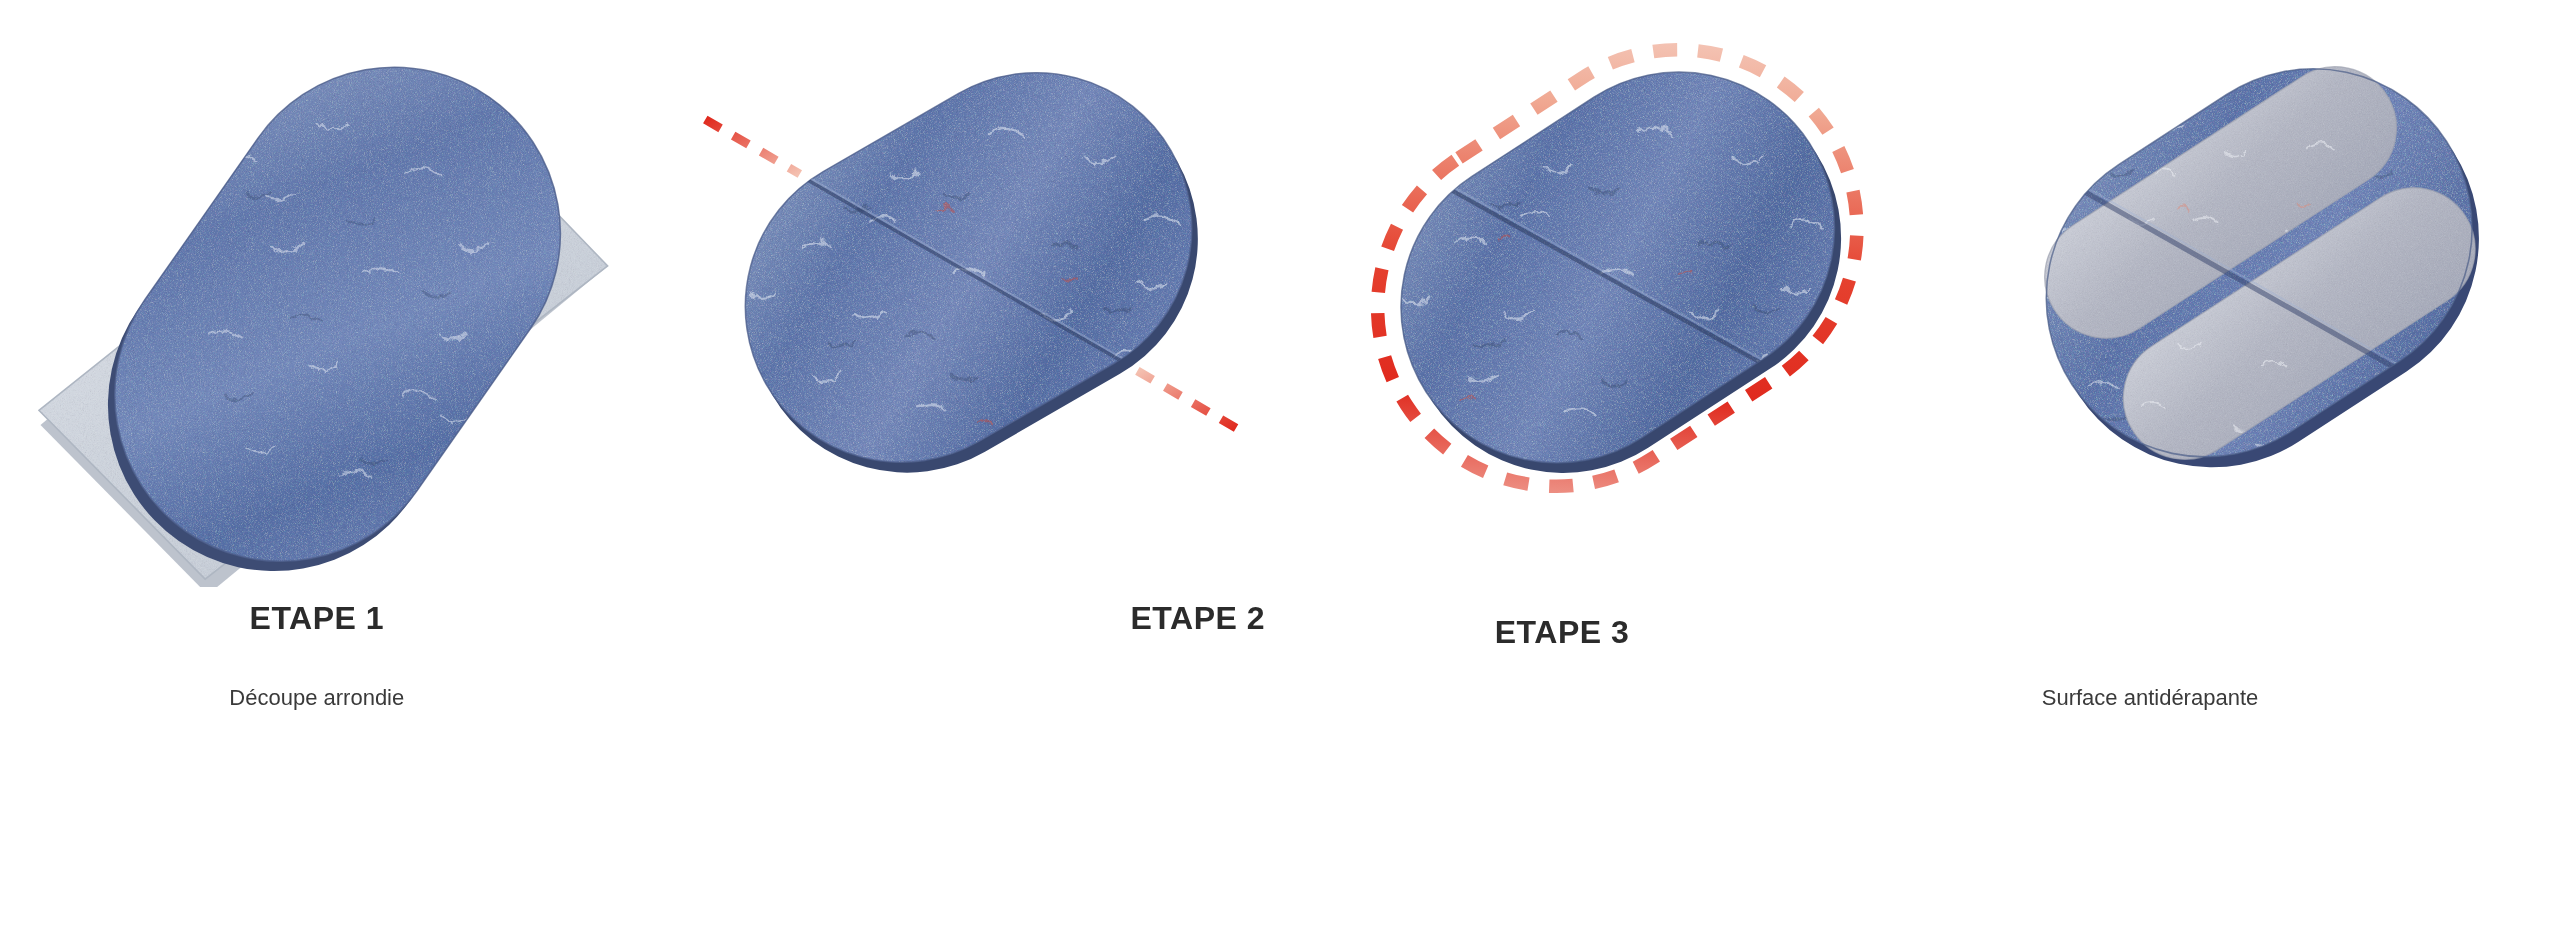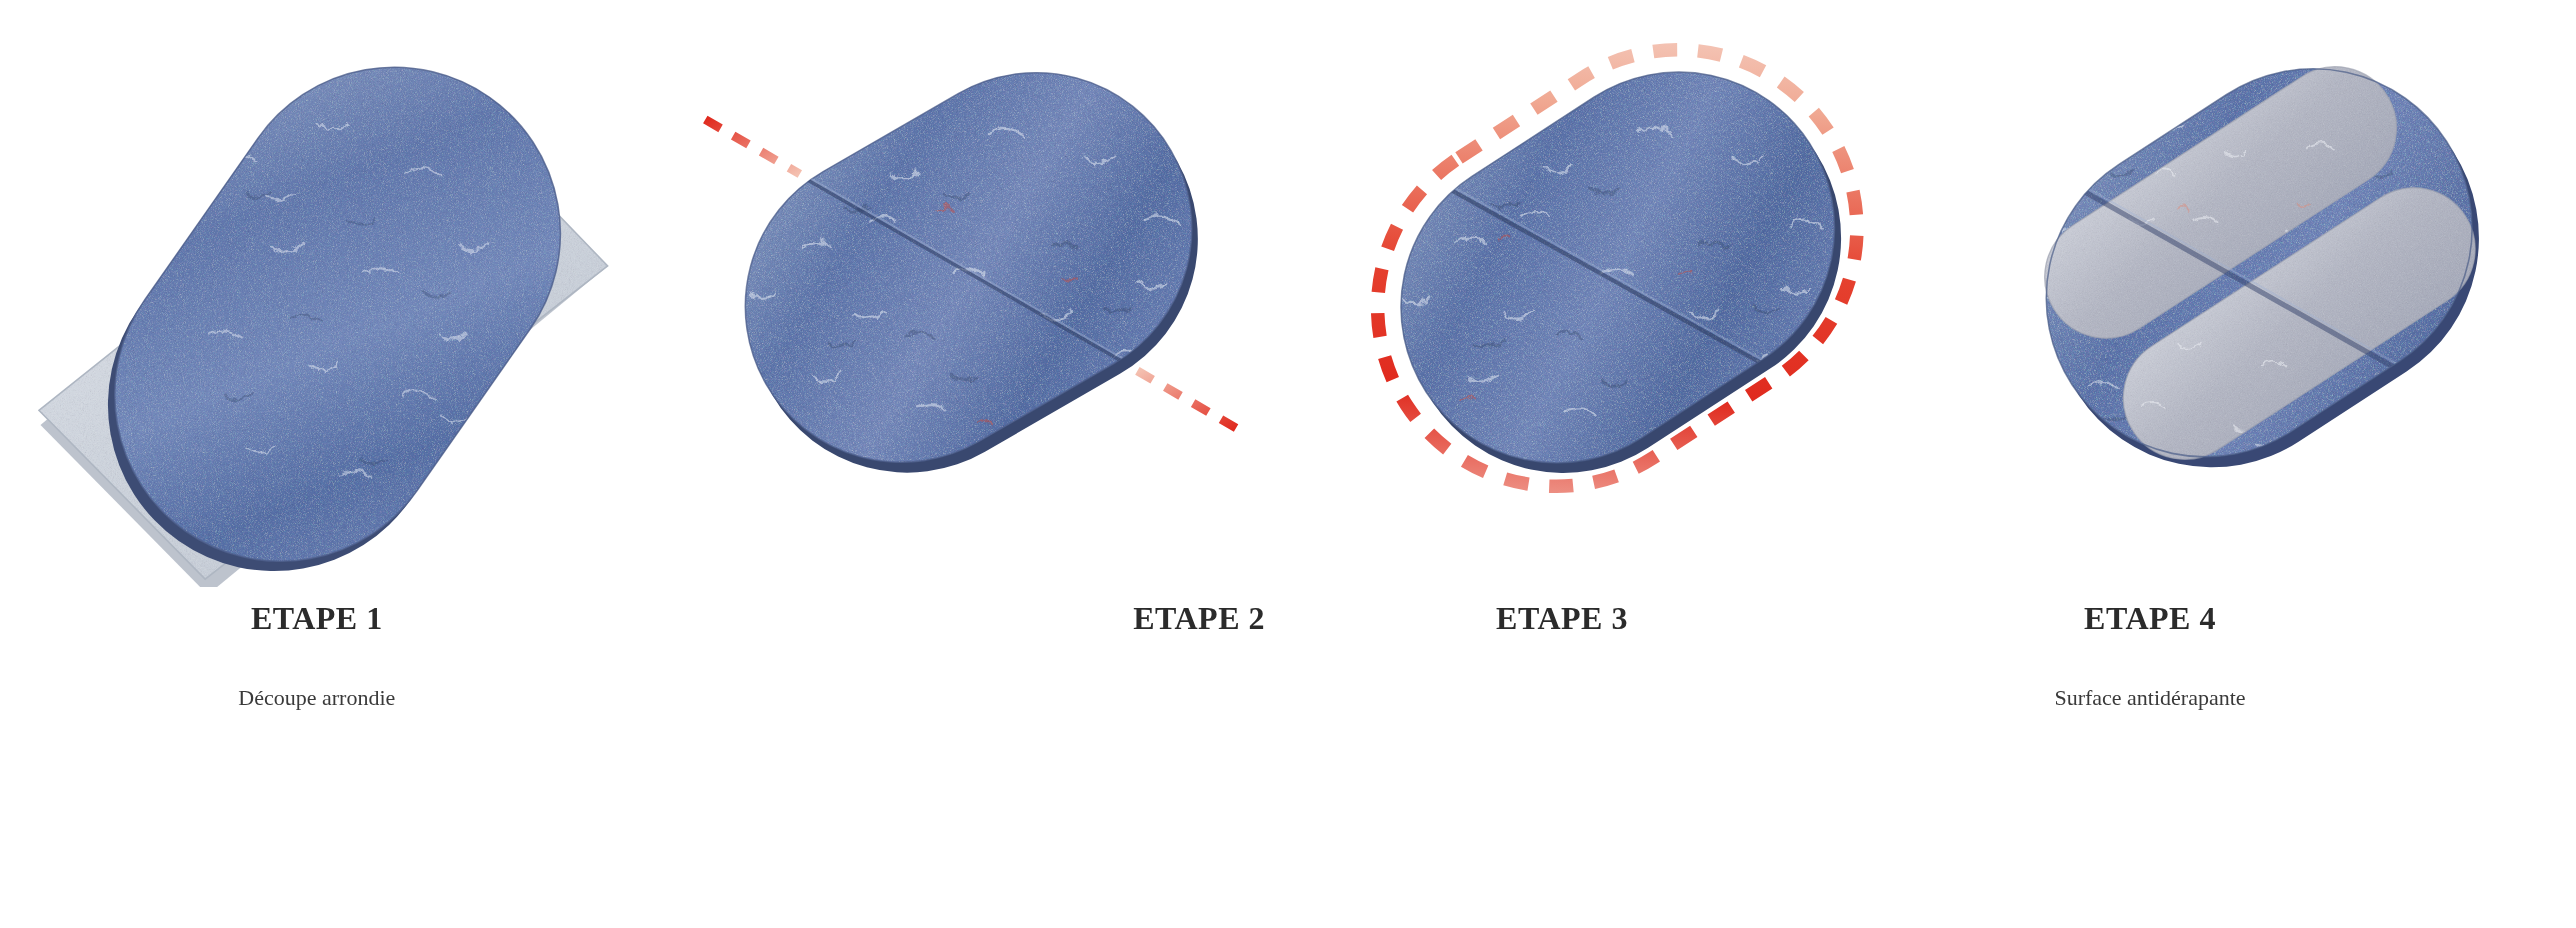--- a/index.html
+++ b/index.html
@@ -6,21 +6,20 @@
   body{
     width:2576px;height:928px;
     font-family:"Liberation Sans", sans-serif;
     overflow:hidden;
     position:relative;
   }
   .steps{
     position:absolute;inset:0;
     display:grid;
     grid-template-columns:repeat(4,1fr);
-    font-family:Liberation Serif, serif;
   }
   .step{position:relative;}
   .art{
     position:absolute;
     left:0;top:0;width:100%;height:587px;
   }
   .art svg{position:absolute;left:0;top:0;width:100%;height:100%;}
   .caption{
     position:absolute;left:0;width:100%;
     text-align:center;
@@ -34,21 +33,21 @@
   }
   .step-sub{
     top:685px;
     font-size:22px;
     font-weight:400;
     color:#3a3a3a;
   }
   
   .step:nth-child(1) .caption{transform:translateX(-5.2px);}
   .step:nth-child(2) .caption{transform:translateX(-23px);text-align:right;}
-  .step:nth-child(3) .caption{transform:translateX(-48px);}
+  .step:nth-child(3) .caption{transform:translateX(-48px);margin-top:14px;}
   .step:nth-child(4) .caption{transform:translateX(-104px);}
 </style>
 </head>
 <body>
 
 <div class="steps">
 
   <div class="step">
     <div class="art">
       <svg viewBox="0 0 1240 1130" preserveAspectRatio="xMidYMid meet">
@@ -466,18 +465,17 @@
         </g>
 
         <g clip-path="url(#ovalClip4)">
           <line x1="225" y1="330" x2="1000" y2="770" stroke="#32406a" stroke-width="10" opacity="0.5"></line>
           <line x1="225" y1="320" x2="1000" y2="760" stroke="#9db0d3" stroke-width="4" opacity="0.35"></line>
         </g>
 
         <rect x="200" y="200" width="860" height="612" rx="306" ry="306" transform="rotate(-33 630 506)" fill="none" stroke="#4a5c88" stroke-width="3" opacity="0.7"></rect>
       </svg>
     </div>
-    <div class="caption step-title">ETAPE 4</div>
     <div class="caption step-sub">Surface antidérapante</div>
   </div>
 
 </div>
 
 
 </body></html>

